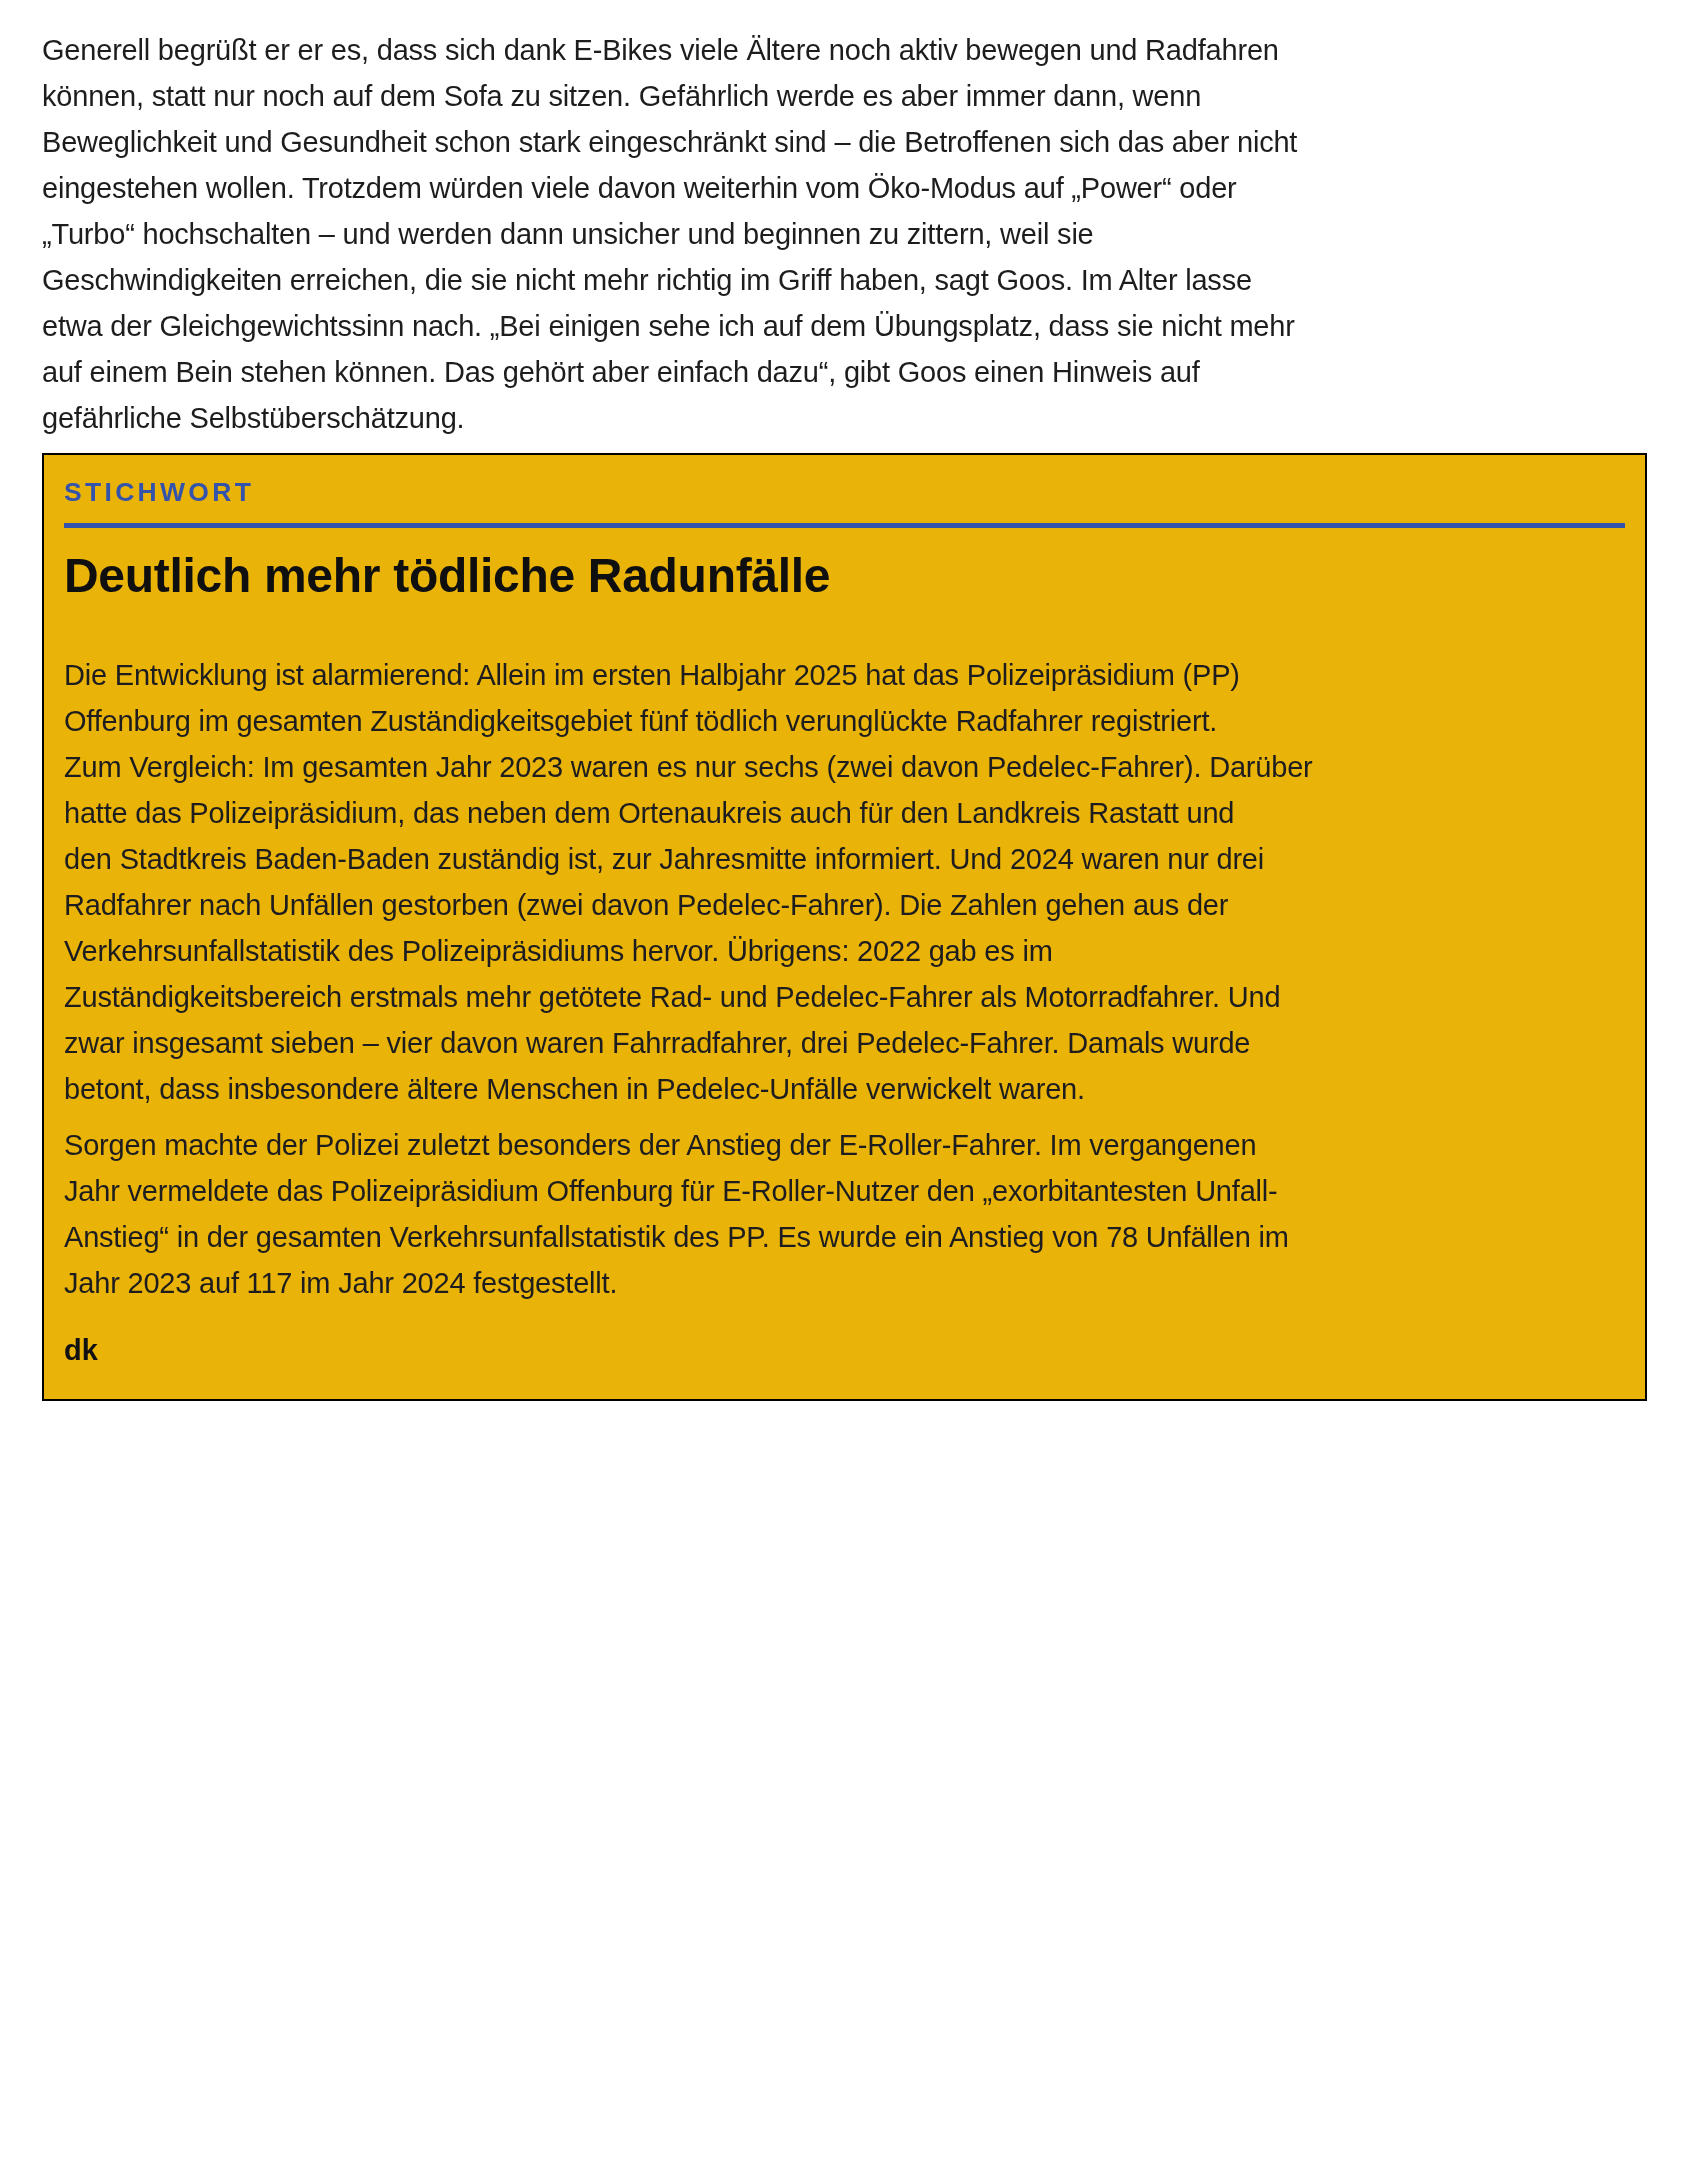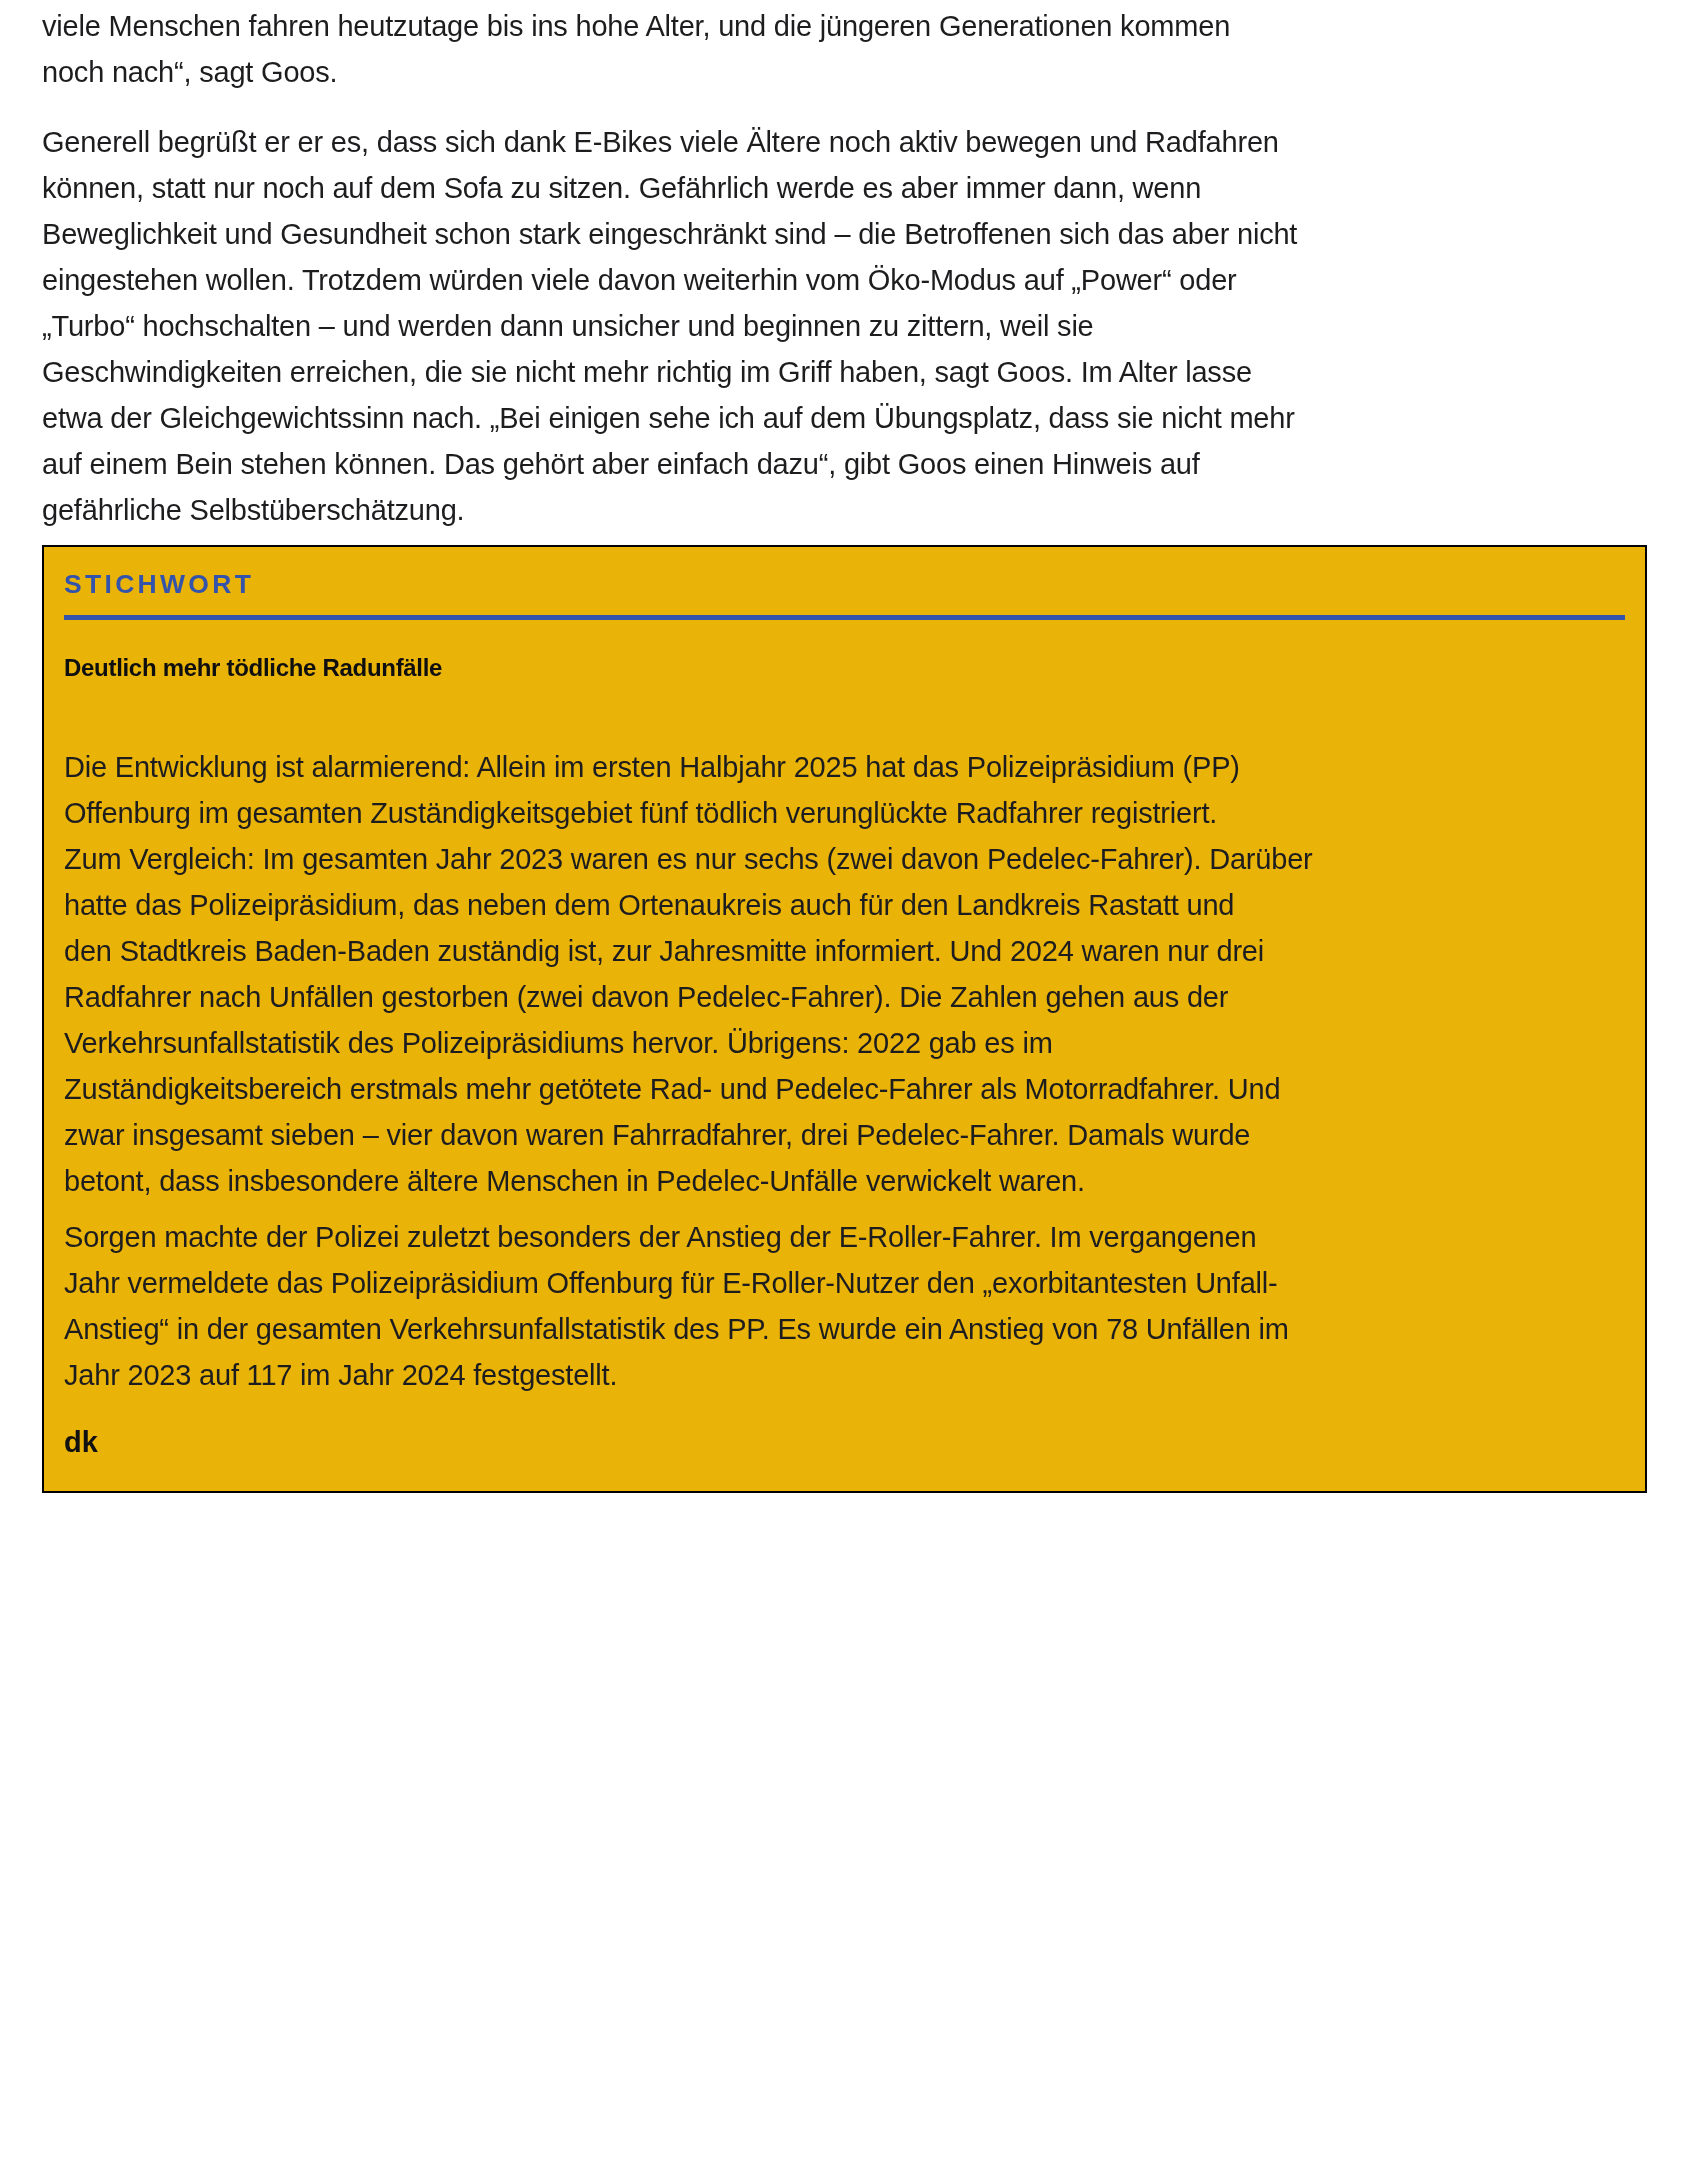--- a/index.html
+++ b/index.html
@@ -41,43 +41,41 @@
     font-weight: bold;
     letter-spacing: 3.3px;
     line-height: 30px;
   }
   .box-rule {
     height: 5.3px;
     margin-top: 16px;
   }
   .box-headline {
     margin: 26.5px 0 0 0;
-    font-size: 24px;
+    font-size: 48px;
     line-height: 41px;
     font-weight: bold;
     letter-spacing: -0.3px;
     color: #0f0f10;
   }
   .box-para-1 { margin-top: 56px; }
   .box-para-2 { margin-top: 10px; }
   .box-signature {
     margin-top: 28px;
     font-size: 29px;
     line-height: 33px;
     font-weight: bold;
     color: #111111;
   }
 </style>
 </head>
 <body>
 
 <main class="page">
 
-  <p class="body-text intro-p1">viele Menschen fahren heutzutage bis ins hohe Alter, und die jüngeren Generationen kommen
-noch nach“, sagt Goos.</p>
 
   <p class="body-text intro-p2">Generell begrüßt er er es, dass sich dank E-Bikes viele Ältere noch aktiv bewegen und Radfahren
 können, statt nur noch auf dem Sofa zu sitzen. Gefährlich werde es aber immer dann, wenn
 Beweglichkeit und Gesundheit schon stark eingeschränkt sind – die Betroffenen sich das aber nicht
 eingestehen wollen. Trotzdem würden viele davon weiterhin vom Öko-Modus auf „Power“ oder
 „Turbo“ hochschalten – und werden dann unsicher und beginnen zu zittern, weil sie
 Geschwindigkeiten erreichen, die sie nicht mehr richtig im Griff haben, sagt Goos. Im Alter lasse
 etwa der Gleichgewichtssinn nach. „Bei einigen sehe ich auf dem Übungsplatz, dass sie nicht mehr
 auf einem Bein stehen können. Das gehört aber einfach dazu“, gibt Goos einen Hinweis auf
 gefährliche Selbstüberschätzung.</p>

